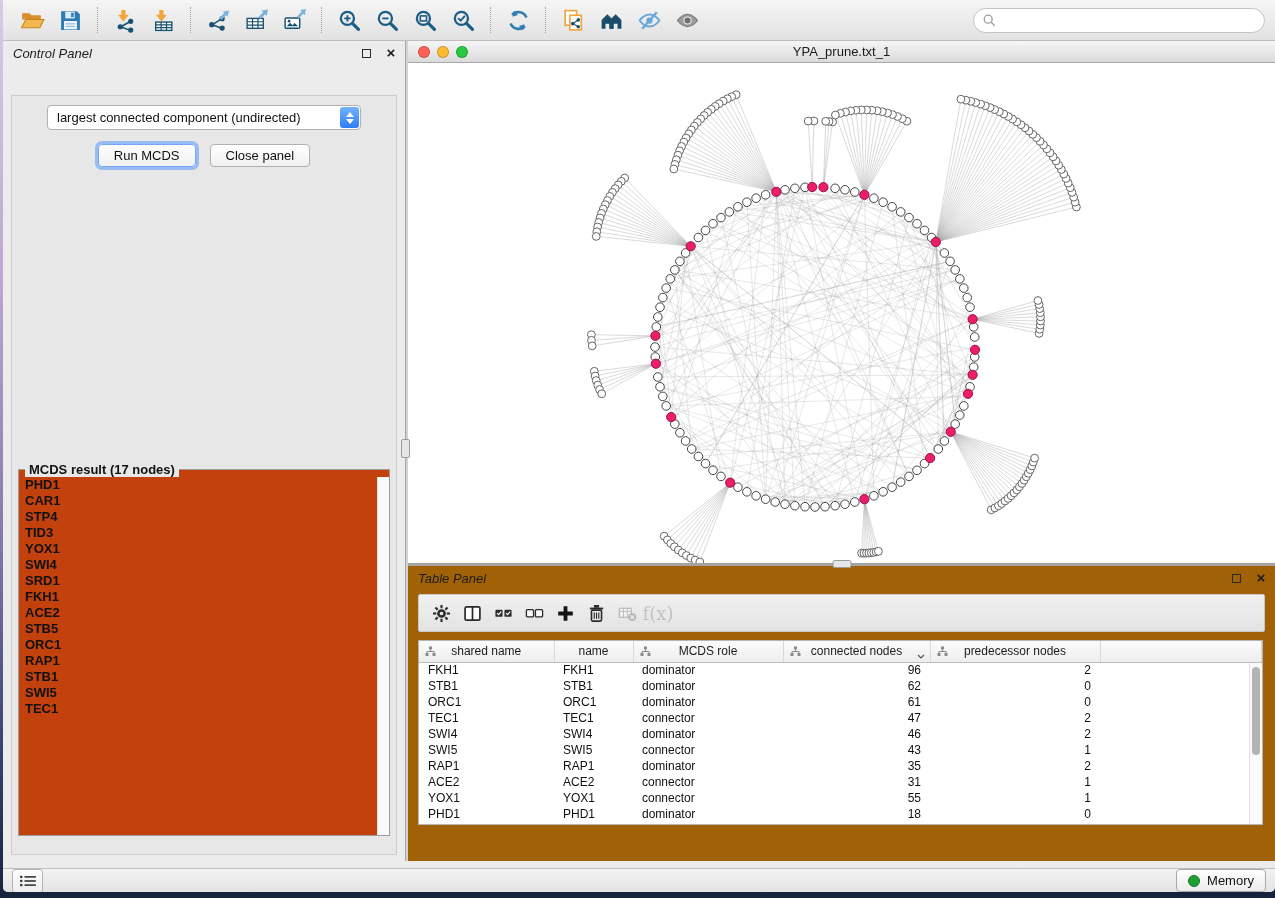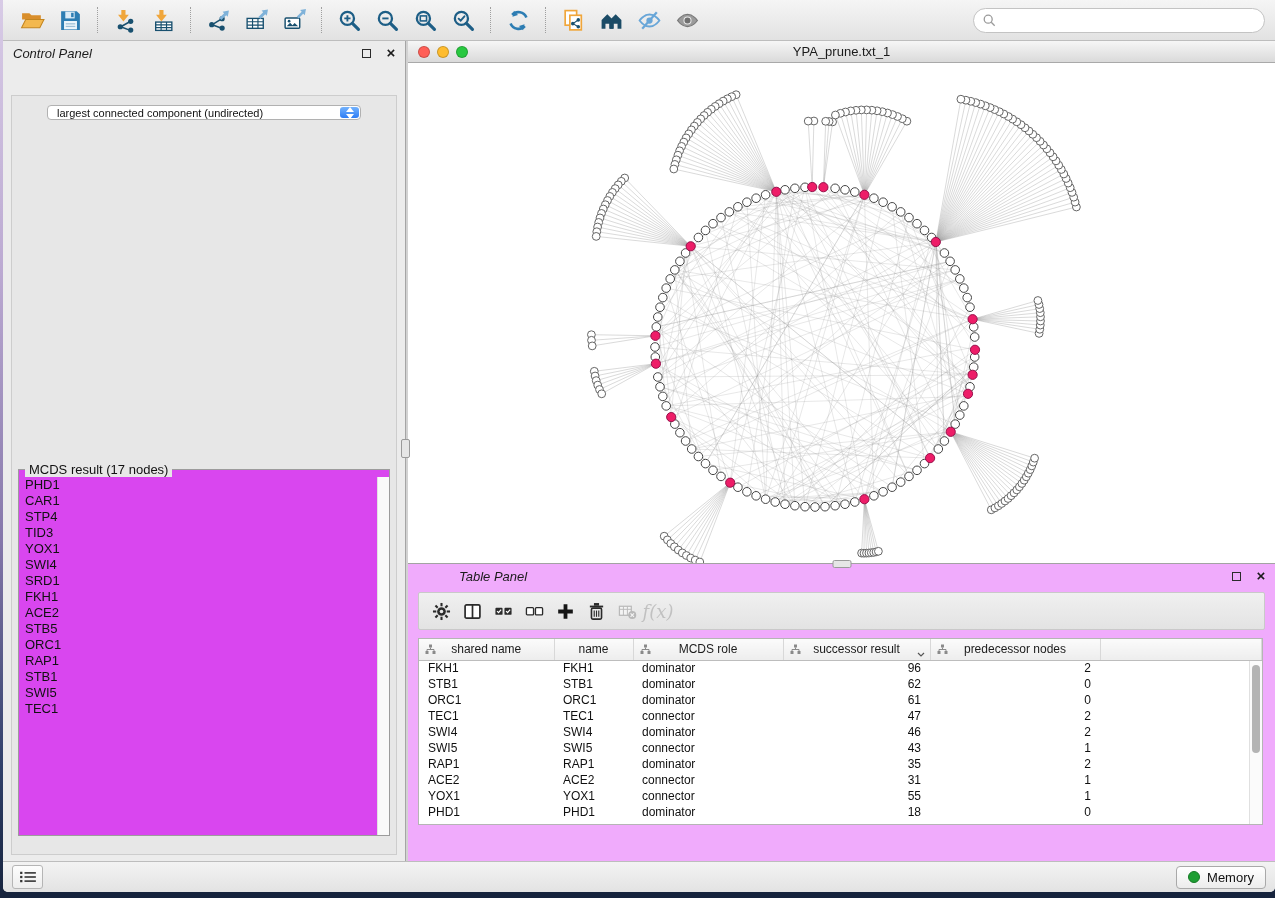--- a/index.html
+++ b/index.html
@@ -33,32 +33,32 @@
   .float-icon { width:9px; height:9px; border:1.5px solid #2b2b2b; display:inline-block; }
   .close-icon { font-weight:bold; font-size:15px; line-height:10px; color:#1b1b1b; }
   .cp-tabs { position:relative; z-index:2; display:flex; justify-content:center; margin-top:5px; }
   .seg { border:1px solid #ababab; background:linear-gradient(#ffffff,#efefef); padding:3px 13px;
     font-size:13px; color:#1c1c1c; margin-left:-1px; cursor:default; }
   .seg:first-child { border-radius:4px 0 0 4px; }
   .seg:last-child { border-radius:0 4px 4px 0; }
   .seg.selected { background:linear-gradient(#63acfd,#2a7ff4); color:#fff; border-color:#2a72dd; }
   .cp-content { position:absolute; left:8px; right:8px; top:54px; bottom:6px; background:#e7e7e7; border:1px solid #cdcdcd; }
   .opt-label { margin-top:16px; text-align:center; font-size:13px; color:#111; }
-  .mac-select { margin:9px auto 0; width:314px; height:15px; background:#fff; border:1px solid #b1b1b1;
-    border-radius:4px; display:flex; align-items:center; position:relative; font-size:11px; padding-left:9px; color:#111; }
+  .mac-select { margin:9px auto 0; width:314px; height:25px; background:#fff; border:1px solid #b1b1b1;
+    border-radius:4px; display:flex; align-items:center; position:relative; font-size:13px; padding-left:9px; color:#111; }
   .select-stepper { position:absolute; right:1px; top:1px; bottom:1px; width:19px; border-radius:3px;
     background:linear-gradient(#74b3fd,#2c7cf5); display:flex; flex-direction:column; align-items:center; justify-content:center; gap:2px; }
   .tri-up { width:0; height:0; border-left:4px solid transparent; border-right:4px solid transparent; border-bottom:5px solid #fff; }
   .tri-down { width:0; height:0; border-left:4px solid transparent; border-right:4px solid transparent; border-top:5px solid #fff; }
   .cp-buttons { display:flex; justify-content:center; gap:14px; margin-top:14px; }
   .mac-btn { background:linear-gradient(#ffffff,#f0f0f0); border:1px solid #b1b1b1; border-radius:4px;
     padding:3px 15px; font-size:13px; color:#111; }
   .mac-btn.focused { box-shadow:0 0 0 3px rgba(88,152,252,.55); border-color:#74a8f2; }
   .mcds-fieldset { position:absolute; left:6px; right:6px; top:366px; height:374px;
-    border:1px solid #9c9c9c; background:#d946ef; }
+    border:1px solid #9c9c9c; background:#c2410c;font-weight:bold; }
   .mcds-fieldset legend { font-size:13px; color:#111; padding:0 4px; margin-left:6px; background:#e7e7e7; }
   .mcds-list { position:relative; height:calc(100% - 10px); overflow:hidden; font-size:13px; color:#111; }
   .mcds-item { height:16px; line-height:16px; padding-left:6px; }
   .mcds-scroll { position:absolute; right:0; top:0; bottom:0; width:12px; background:#fafafa; border-left:1px solid #e2e2e2; }
 
   
   .v-split { position:absolute; left:402px; top:0; bottom:0; width:3px; background:#d2d2d2; border-left:1px solid #a5a5a5; }
   .v-handle { position:absolute; left:398px; top:398px; width:9px; height:19px; background:#e6e6e6;
     border:1px solid #9a9a9a; border-radius:2px; z-index:3; }
 
@@ -71,43 +71,43 @@
   .light { width:12px; height:12px; border-radius:50%; border:0.5px solid rgba(0,0,0,.2); }
   .net-title { margin:0 auto; font-size:13px; color:#1b1b1b; }
   .net-canvas { position:absolute; top:22px; left:0; right:0; bottom:0; overflow:hidden; }
   .net-canvas svg { position:absolute; left:0; top:0; }
   .net-edge { stroke:#8f8f8f; stroke-opacity:.30; stroke-width:.7; }
   .net-fan { stroke:#9d9d9d; stroke-opacity:.55; stroke-width:.7; }
   .h-handle { position:absolute; left:50%; top:519px; transform:translateX(-50%); width:19px; height:8px;
     background:#e6e6e6; border:1px solid #9a9a9a; border-radius:2px; z-index:3; }
 
   
-  .table-panel { position:absolute; left:0; right:0; top:522px; bottom:0; background:#f0abfc; border-top:1px solid #a3a3a3;padding-left:41px; }
+  .table-panel { position:absolute; left:0; right:0; top:522px; bottom:0; background:#a16207; border-top:3px solid #a3a3a3; }
   .tp-toolbar { position:absolute; left:10px; right:10px; top:28px; height:38px;
     background:linear-gradient(#f0f0f0,#e3e3e3); border:1px solid #c9c9c9; border-radius:2px;
     display:flex; align-items:center; gap:7px; padding:0 10px; }
   .tp-btn { width:24px; height:24px; display:flex; align-items:center; justify-content:center; }
   .tp-btn svg { width:19px; height:19px; }
   .tp-btn.disabled { opacity:.5; }
-  .fx { font-family:"DejaVu Serif","Liberation Serif",serif; font-style:italic; font-size:18px; color:#9a9a9a; }
+  .fx { font-family:"DejaVu Serif","Liberation Serif",serif; font-size:18px; color:#9a9a9a; }
   .table-wrap { position:absolute; left:10px; right:12px; top:74px; bottom:36px; background:#fff; border:1px solid #b5b5b5; }
   table { border-collapse:collapse; table-layout:fixed; width:100%; font-size:12px; }
   th { height:21px; background:linear-gradient(#fbfbfb,#ededed); border-right:1px solid #d8d8d8;
     border-bottom:1px solid #bdbdbd; font-weight:normal; font-size:12px; color:#1c1c1c;
     padding:0 16px; white-space:nowrap; position:relative; text-align:center; }
   th .col-icon { position:absolute; left:6px; top:5px; }
   th .sort-chevron { position:absolute; right:5px; top:8px; }
   td { height:16px; padding:0 9px; white-space:nowrap; overflow:hidden; color:#101010; }
   td.num { text-align:right; }
   .table-scrollbar { position:absolute; top:22px; right:0; bottom:0; width:13px; background:#fbfbfb; border-left:1px solid #e0e0e0; }
   .scroll-thumb { position:absolute; top:4px; left:2px; width:8px; height:88px; background:#b4b4b4; border-radius:4px; }
   .tp-tabs { position:absolute; left:50%; transform:translateX(-50%); bottom:5px; display:flex; }
 
   
-  .status-bar { position:absolute; left:0; right:0; bottom:0; height:31px;
+  .status-bar { position:absolute; left:0; right:0; bottom:0; height:24px;
     background:linear-gradient(#f3f3f3,#e3e3e3); border-top:1px solid #bdbdbd;
     display:flex; align-items:center; padding:0 9px; }
   .status-btn { width:31px; height:24px; background:linear-gradient(#fdfdfd,#ededed); border:1px solid #b5b5b5;
     border-radius:3px; display:flex; align-items:center; justify-content:center; }
   .memory-btn { margin-left:auto; display:flex; align-items:center; gap:7px;
     background:linear-gradient(#ffffff,#ececec); border:1px solid #a9a9a9; border-radius:4px;
     padding:3px 11px; font-size:13px; color:#111; }
   .memory-dot { width:12px; height:12px; border-radius:50%; background:#1E9E33; border:1px solid #157a25; }
 </style>
 </head>
@@ -280,20 +280,24 @@
           <span class="close-icon">×</span>
         </span>
       </div>
       <div class="cp-content">
         <div class="mac-select">
           <span>largest connected component (undirected)</span>
           <span class="select-stepper">
               <span class="tri-up"></span>
               <span class="tri-down"></span>
             </span>
+        </div>
+        <div class="cp-buttons">
+          <button class="mac-btn focused">Run MCDS</button>
+          <button class="mac-btn">Close panel</button>
         </div>
         <fieldset class="mcds-fieldset">
           <legend>MCDS result (17 nodes)</legend>
           <div class="mcds-list" id="mcds-list">
               <div class="mcds-item">PHD1</div>
               <div class="mcds-item">CAR1</div>
               <div class="mcds-item">STP4</div>
               <div class="mcds-item">TID3</div>
               <div class="mcds-item">YOX1</div>
               <div class="mcds-item">SWI4</div>
@@ -1031,21 +1035,21 @@
                         <rect x="4" y="0.5" width="3" height="3" fill="#8a8a8a"></rect>
                         <rect x="0.5" y="7" width="3" height="3" fill="#8a8a8a"></rect>
                         <rect x="7.5" y="7" width="3" height="3" fill="#8a8a8a"></rect>
                         <path d="M5.5 3.5v2M2 7V5.5h7V7" stroke="#8a8a8a" fill="none"></path>
                       </svg></span><span>MCDS role</span></th>
                   <th><span class="col-icon"><svg width="11" height="11" viewBox="0 0 11 11">
                         <rect x="4" y="0.5" width="3" height="3" fill="#8a8a8a"></rect>
                         <rect x="0.5" y="7" width="3" height="3" fill="#8a8a8a"></rect>
                         <rect x="7.5" y="7" width="3" height="3" fill="#8a8a8a"></rect>
                         <path d="M5.5 3.5v2M2 7V5.5h7V7" stroke="#8a8a8a" fill="none"></path>
-                      </svg></span><span>successor result</span><span class="sort-chevron"><svg width="8" height="6" viewBox="0 0 8 6">
+                      </svg></span><span>connected nodes</span><span class="sort-chevron"><svg width="8" height="6" viewBox="0 0 8 6">
                         <path d="M1 1l3 3 3-3" stroke="#555" fill="none" stroke-width="1.2"></path>
                       </svg></span></th>
                   <th><span class="col-icon"><svg width="11" height="11" viewBox="0 0 11 11">
                         <rect x="4" y="0.5" width="3" height="3" fill="#8a8a8a"></rect>
                         <rect x="0.5" y="7" width="3" height="3" fill="#8a8a8a"></rect>
                         <rect x="7.5" y="7" width="3" height="3" fill="#8a8a8a"></rect>
                         <path d="M5.5 3.5v2M2 7V5.5h7V7" stroke="#8a8a8a" fill="none"></path>
                       </svg></span><span>predecessor nodes</span></th>
                   <th></th>
                 </tr>

